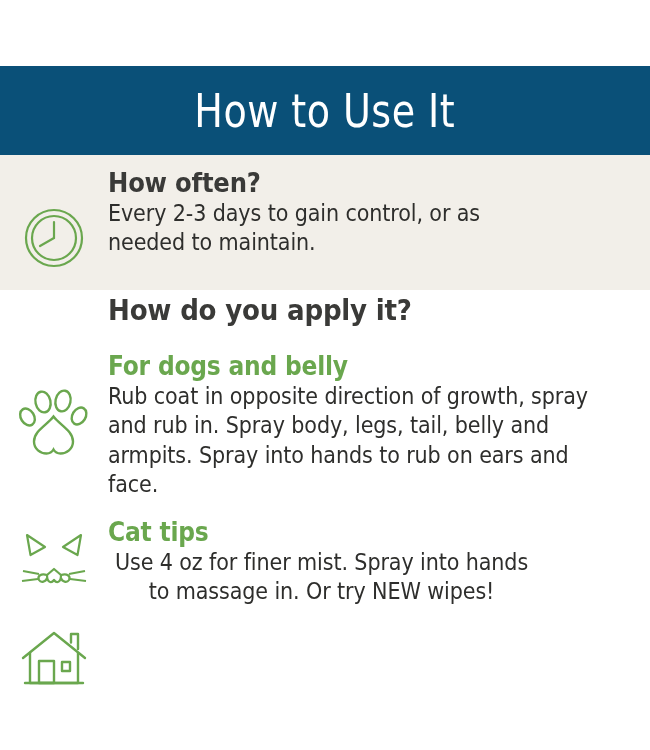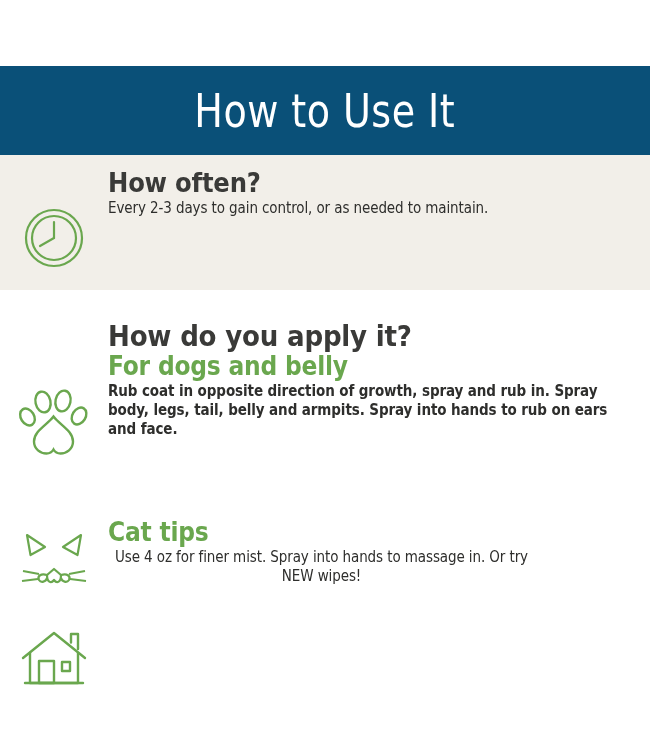--- a/index.html
+++ b/index.html
@@ -94,30 +94,30 @@
     font-family: "DejaVu Sans Condensed", "Liberation Sans Narrow", "Liberation Sans", sans-serif;
     font-size: 26px;
     font-weight: 700;
     line-height: 1.12;
     margin: 0 0 1px 0;
     letter-spacing: -0.2px;
   }
   .body-text {
     color: #2e2e2c;
     font-family: "DejaVu Sans Condensed", "Liberation Sans Narrow", "Liberation Sans", sans-serif;
-    font-size: 15px;
+    font-size: 23px;
     font-weight: 400;
     line-height: 1.27;
     margin: 0;
     letter-spacing: -0.1px;
   }
 
   
   #row-often    { left: 0;   top: 168px; width: 594px; }
-  #row-apply    { left: 108px; top: 321px; width: 542px; }
+  #row-apply    { left: 108px; top: 295px; width: 542px; }
   #row-dogs     { left: 0;   top: 352px; width: 650px; }
   #row-cat      { left: 0;   top: 518px; width: 535px; }
   #row-home     { left: 0;   top: 625px; width: 650px; }
 
   #row-often .icon-col  { padding-top: 39px; }
   #row-dogs  .icon-col  { padding-top: 33px; }
   #row-cat   .icon-col  { padding-top: 7px; }
   #row-home  .icon-col  { padding-top: 3px; }
 
   svg { display: block; }
@@ -159,21 +159,21 @@
           <ellipse cx="25" cy="17" rx="7.5" ry="10.5" transform="rotate(-12 25 17)"></ellipse>
           <ellipse cx="45" cy="16" rx="7.5" ry="10.5" transform="rotate(12 45 16)"></ellipse>
           <ellipse cx="9.5" cy="32" rx="6.6" ry="9" transform="rotate(-32 9.5 32)"></ellipse>
           <ellipse cx="61" cy="31" rx="6.6" ry="9" transform="rotate(32 61 31)"></ellipse>
           <path d="M35.5 31.5 C 42 40, 55 46, 55 56.5 C 55 64, 48.5 68.5, 42.5 68.5 C 38.8 68.5, 36.6 66.4, 35.5 64.5 C 34.4 66.4, 32.2 68.5, 28.5 68.5 C 22.5 68.5, 16 64, 16 56.5 C 16 46, 29 40, 35.5 31.5 Z"></path>
         </g>
       </svg>
     </div>
     <div class="text-col">
       <p class="h-green">For dogs and belly</p>
-      <p class="body-text" style="max-width:500px;font-weight:bold;">Rub coat in opposite direction of growth, spray and rub in. Spray body, legs, tail, belly and armpits. Spray into hands to rub on ears and face.</p>
+      <p class="body-text" style="max-width:500px;">Rub coat in opposite direction of growth, spray and rub in. Spray body, legs, tail, belly and armpits. Spray into hands to rub on ears and face.</p>
     </div>
   </div>
 
   <div class="row" id="row-cat">
     <div class="icon-col">
       <svg width="78" height="72" viewBox="0 0 78 72" aria-hidden="true">
         <g fill="none" stroke="#6aa74e" stroke-width="2.2" stroke-linejoin="round">
 
           <path d="M12 10 L30 22 L15.5 30 Z"></path>
 

